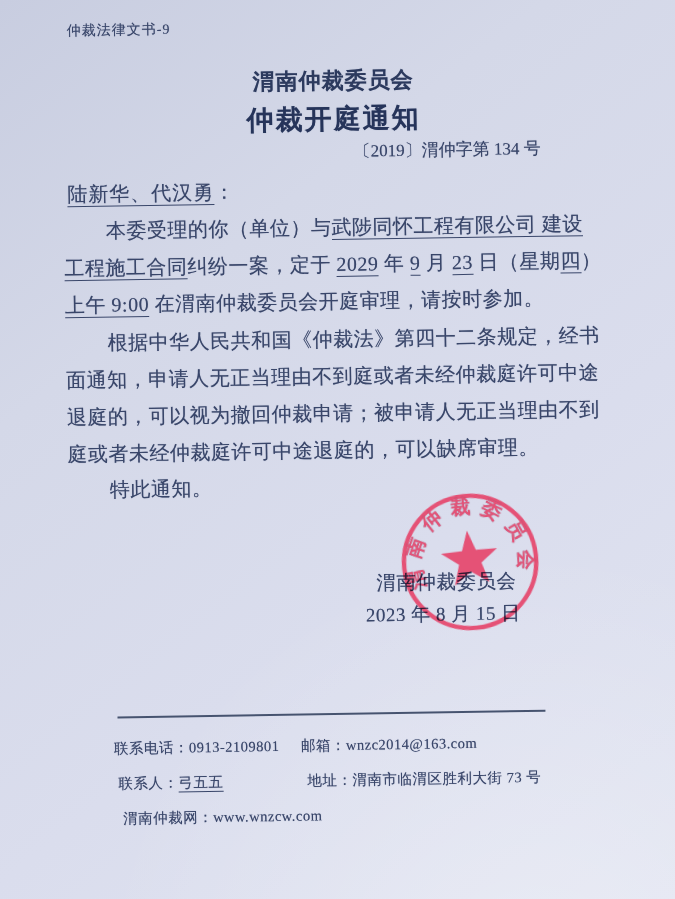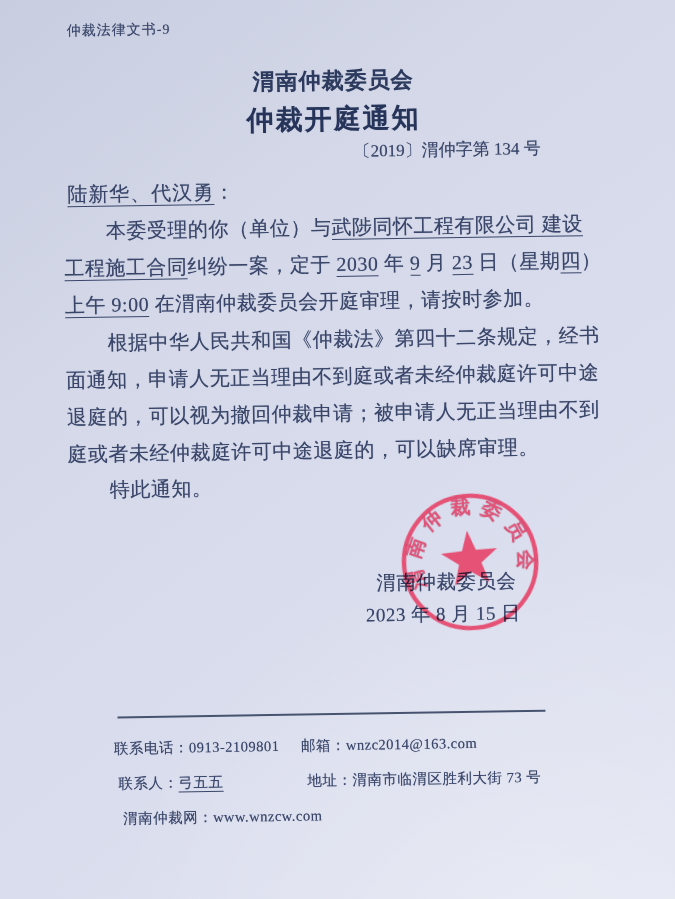--- a/index.html
+++ b/index.html
@@ -53,21 +53,21 @@
 
     <div class="abs doc-label">仲裁法律文书-9</div>
 
     <h1 class="abs org-title">渭南仲裁委员会</h1>
     <h2 class="abs doc-title">仲裁开庭通知</h2>
     <div class="abs case-no">〔2019〕渭仲字第 134 号</div>
 
     <div class="abs addressee"><span class="u">陆新华、代汉勇</span><span>：</span></div>
 
     <div class="abs bodyline indent" style="top:214px"><span>本委受理的你（单位）与</span><span class="u">武陟同怀工程有限公司 建设</span></div>
-    <div class="abs bodyline" style="top:251px"><span class="u">工程施工合同</span><span>纠纷一案，定于 </span><span class="u">2030</span><span> 年 </span><span class="u">9</span><span> 月 </span><span class="u">23</span><span> 日（星期</span><span class="u">四</span><span>）</span></div>
+    <div class="abs bodyline" style="top:251px"><span class="u">工程施工合同</span><span>纠纷一案，定于 </span><span class="u">2029</span><span> 年 </span><span class="u">9</span><span> 月 </span><span class="u">23</span><span> 日（星期</span><span class="u">四</span><span>）</span></div>
     <div class="abs bodyline" style="top:288px"><span class="u">上午 9:00</span><span> 在渭南仲裁委员会开庭审理，请按时参加。</span></div>
 
     <div class="abs bodyline indent" style="top:326px">根据中华人民共和国《仲裁法》第四十二条规定，经书</div>
     <div class="abs bodyline" style="top:363px">面通知，申请人无正当理由不到庭或者未经仲裁庭许可中途</div>
     <div class="abs bodyline" style="top:400px">退庭的，可以视为撤回仲裁申请；被申请人无正当理由不到</div>
     <div class="abs bodyline" style="top:437px">庭或者未经仲裁庭许可中途退庭的，可以缺席审理。</div>
 
     <div class="abs bodyline indent closing">特此通知。</div>
 
     <div class="abs signature">渭南仲裁委员会</div>

